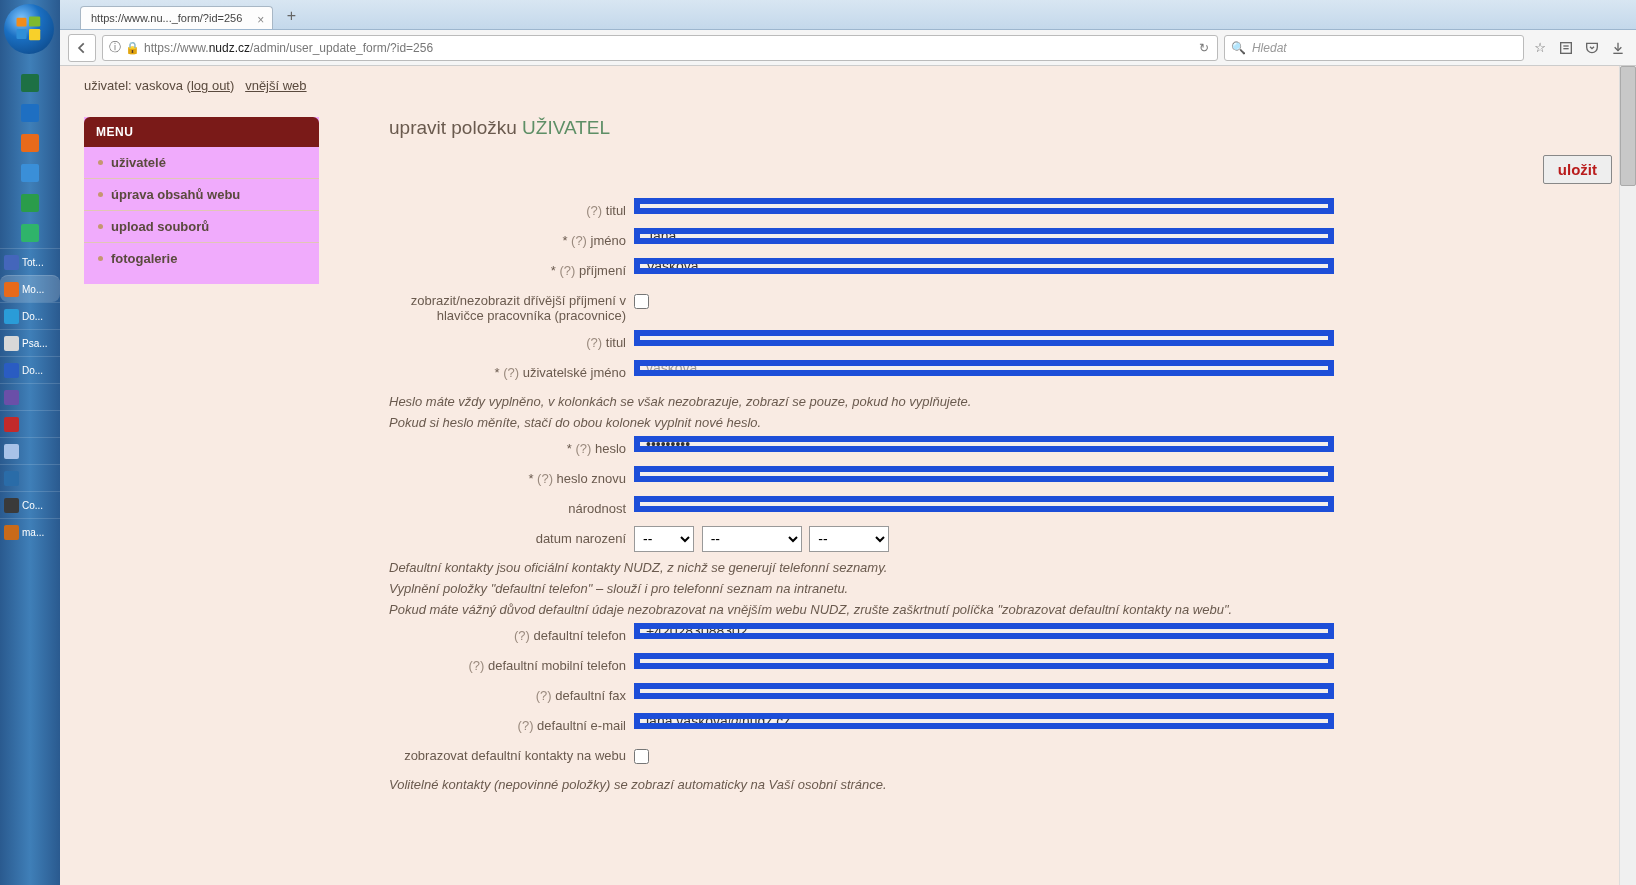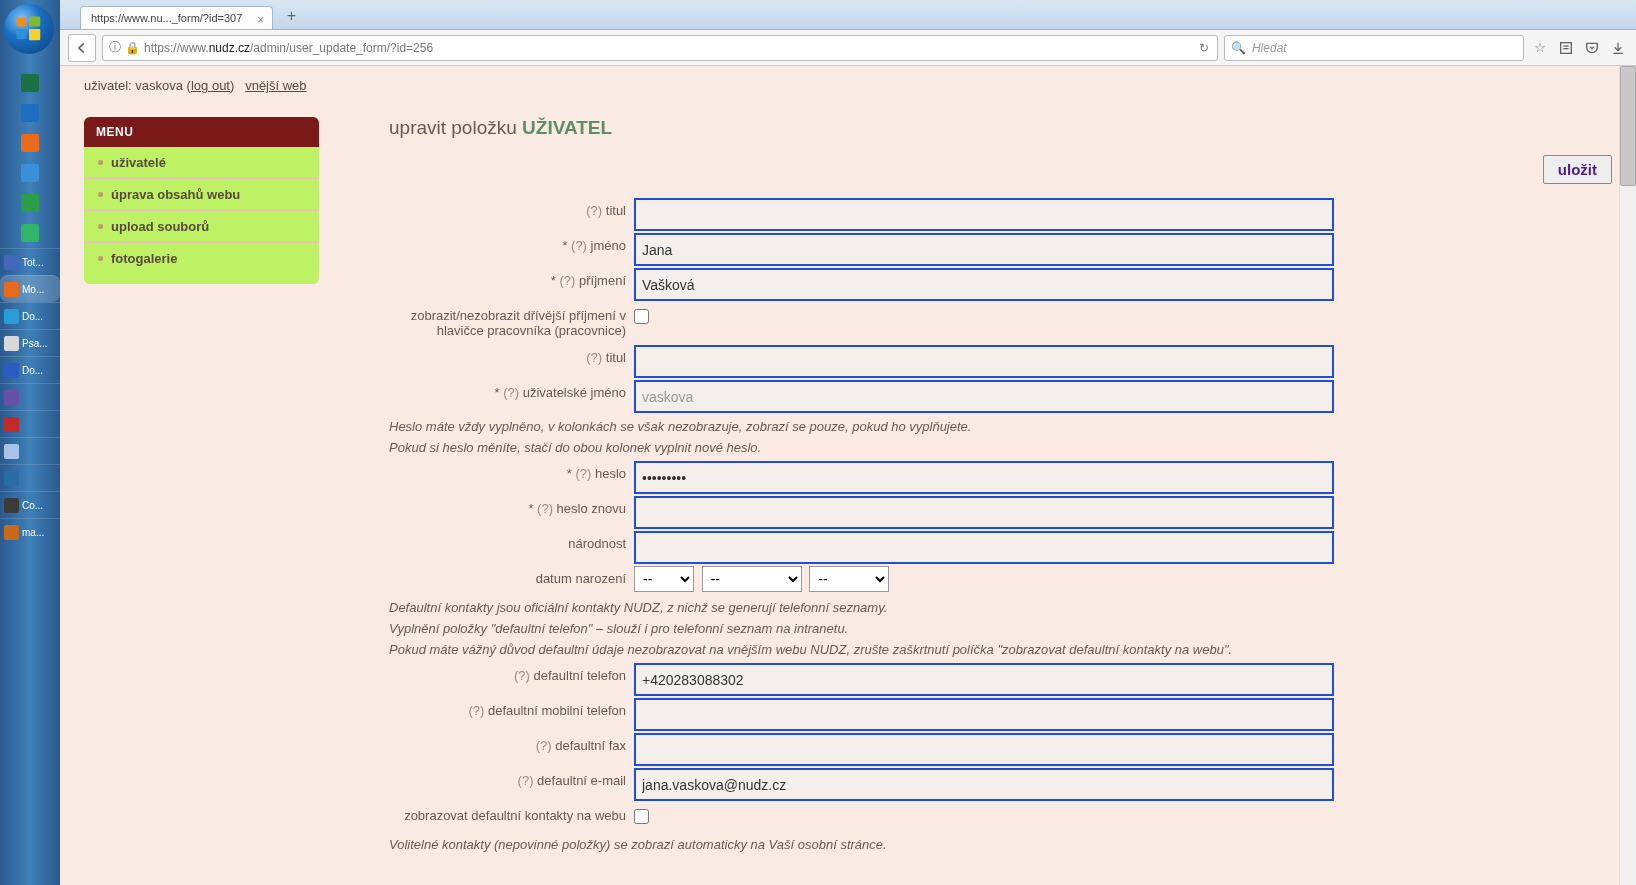--- a/index.html
+++ b/index.html
@@ -34,38 +34,38 @@
 .url-bar .reload { color: #777; cursor: pointer; padding: 0 2px; }
 .search-bar { width: 300px; height: 26px; border: 1px solid #bbb; border-radius: 3px; background: #fff; display: flex; align-items: center; padding: 0 6px; font-size: 12px; color: #999; gap: 6px; }
 .nav-icon { width: 20px; height: 20px; color: #666; cursor: pointer; display: flex; align-items: center; justify-content: center; }
 
 
 .page { position: absolute; top: 66px; left: 0; right: 0; bottom: 0; background: #f9ebe3; overflow-y: auto; padding: 12px 24px; color: #403028; }
 .top-links { font-size: 13px; color: #5a4a3e; margin-bottom: 24px; }
 .top-links a { color: #5a4a3e; text-decoration: underline; cursor: pointer; }
 
 .layout { display: flex; align-items: flex-start; gap: 70px; }
-.sidebar { width: 235px; background: #bef264; border-radius: 6px; padding-bottom: 10px; }
+.sidebar { width: 235px; background: #f0abfc; border-radius: 0; padding-bottom: 10px; }
 .menu-header { background: #7a1a18; color: #fff; font-weight: bold; font-size: 12px; padding: 8px 12px; border-radius: 6px 6px 0 0; letter-spacing: 0.5px; }
 .menu-item { display: flex; align-items: center; gap: 8px; padding: 8px 14px; border-bottom: 1px solid #e2c6b5; cursor: pointer; font-weight: bold; font-size: 13px; color: #5a4a3e; }
 .menu-item:last-child { border-bottom: none; }
 .menu-item .bullet { width: 5px; height: 5px; background: #c59770; border-radius: 50%; flex-shrink: 0; }
 
 .content { flex: 1; }
 .page-title { font-size: 19px; color: #6a5a4e; margin-bottom: 16px; }
-.page-title .entity { color: #5e8f66; font-weight: bold; }
+.page-title .entity { color: #5e8f66; font-weight: normal; }
 .save-row { display: flex; justify-content: flex-end; margin-bottom: 14px; }
-.save-btn { background: #eee; border: 1px solid #888; border-radius: 2px; padding: 5px 14px; font-size: 15px; font-weight: bold; color: #4c1d95; cursor: pointer; }
+.save-btn { background: #eee; border: 1px solid #888; border-radius: 2px; padding: 5px 14px; font-size: 15px; font-weight: bold; color: #b91c1c; cursor: pointer; }
 
 .form-row { display: flex; align-items: flex-start; margin-bottom: 2px; min-height: 28px; }
 .form-label { width: 245px; text-align: right; padding: 5px 8px 5px 0; color: #6a5a4e; font-size: 13px; }
 .form-label .req { color: #6a5a4e; }
 .form-label .help { color: #9a8a7e; cursor: help; }
 .form-control { flex: 1; }
-.form-input { width: 700px; height: 33px; border: 2px solid #1d4ed8; background: #f5efeb; padding: 2px 6px; font-size: 14px; color: #333; }
+.form-input { width: 700px; height: 16px; border: 6px solid #1d4ed8; background: #f5efeb; padding: 2px 6px; font-size: 14px; color: #333; }
 .form-input[readonly] { color: #999; }
 .form-checkbox { width: 15px; height: 15px; cursor: pointer; margin-top: 6px; }
 .form-select { height: 26px; border: 1px solid #999; background: #fff; font-size: 14px; padding: 1px 4px; cursor: pointer; margin-right: 4px; }
 .form-select.day { width: 60px; }
 .form-select.month { width: 100px; }
 .form-select.year { width: 80px; }
 .note { font-style: italic; color: #6a5a4e; font-size: 13px; margin: 6px 0; padding-left: 0; }
 </style>
 </head>
 <body>
@@ -145,21 +145,21 @@
       <div class="task-label">
         <div class="ico" style="background:#c86a1a;border-radius:2px;"></div>
         <span>ma...</span>
       </div>
     </div>
 </div>
 
 <div class="browser">
   <div class="tab-strip">
     <div class="tab">
-      <span>https://www.nu..._form/?id=307</span>
+      <span>https://www.nu..._form/?id=256</span>
       <span class="close-x">×</span>
     </div>
     <div class="new-tab">+</div>
   </div>
   <div class="nav-bar">
     <div class="nav-btn">
         <svg width="14" height="14" viewBox="0 0 24 24" fill="none" stroke="currentColor" stroke-width="3">
           <polyline points="15 4 7 12 15 20"></polyline>
         </svg>
       </div>

